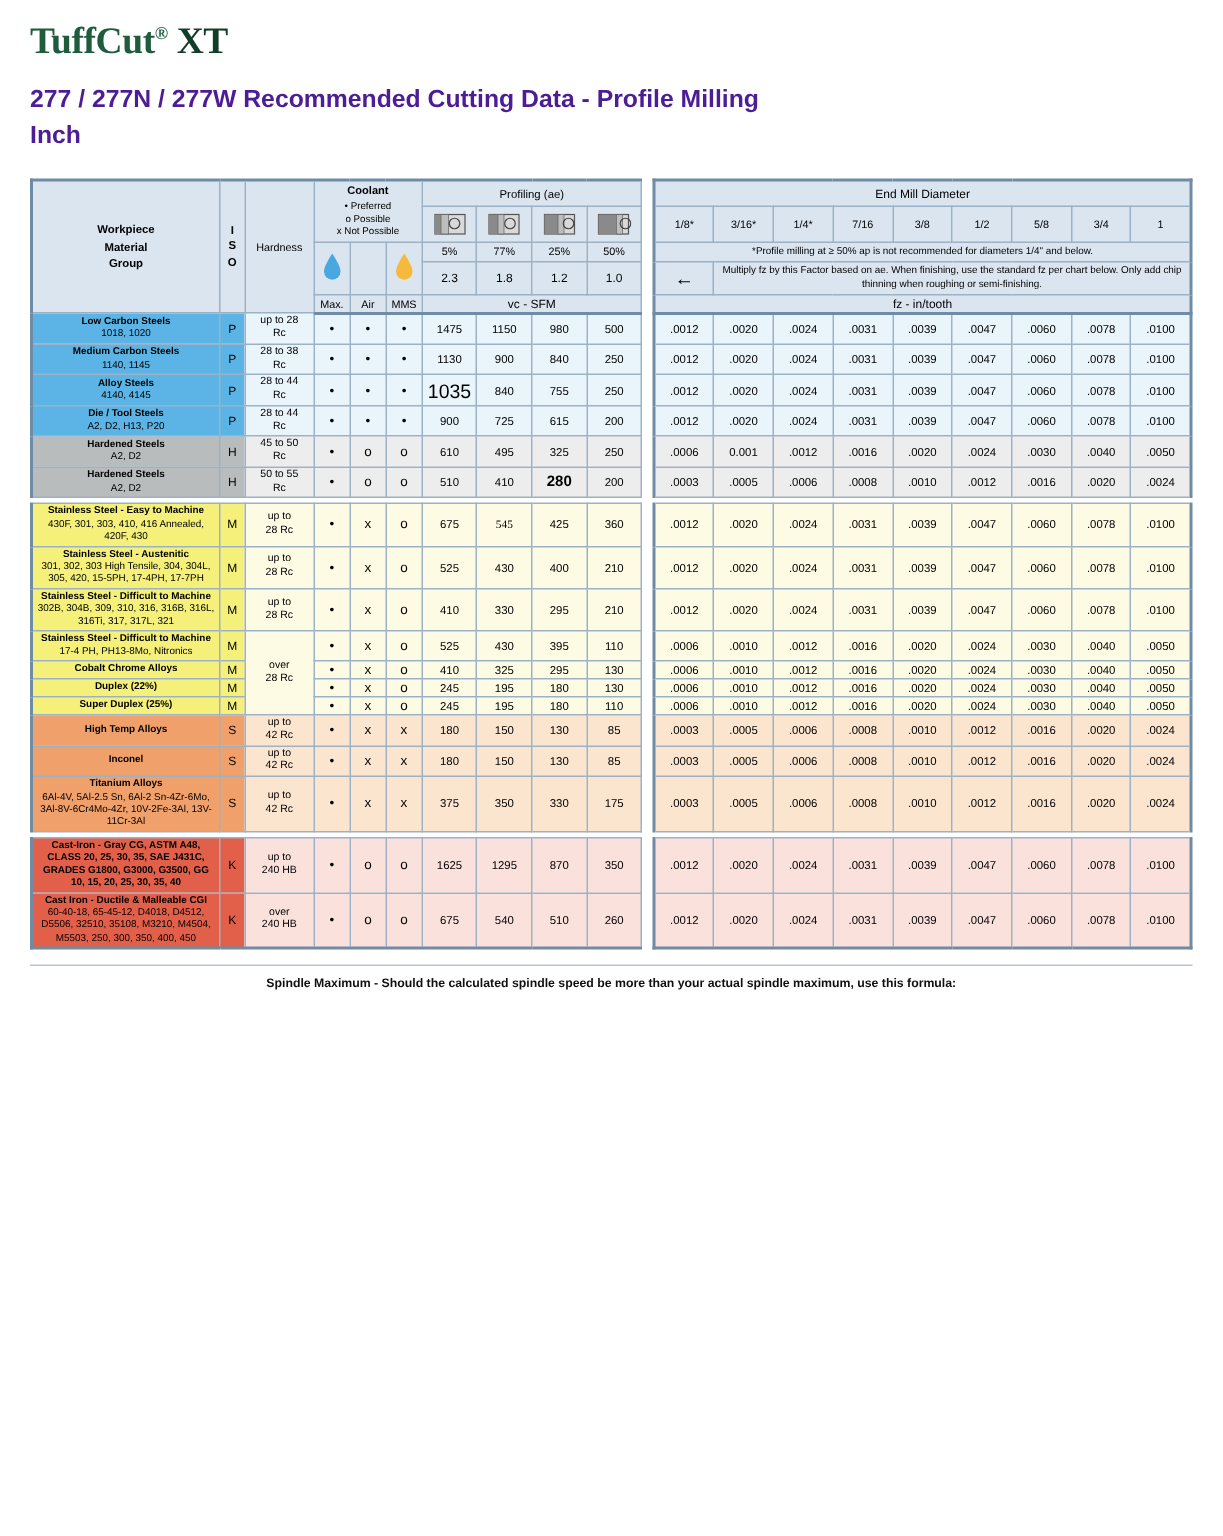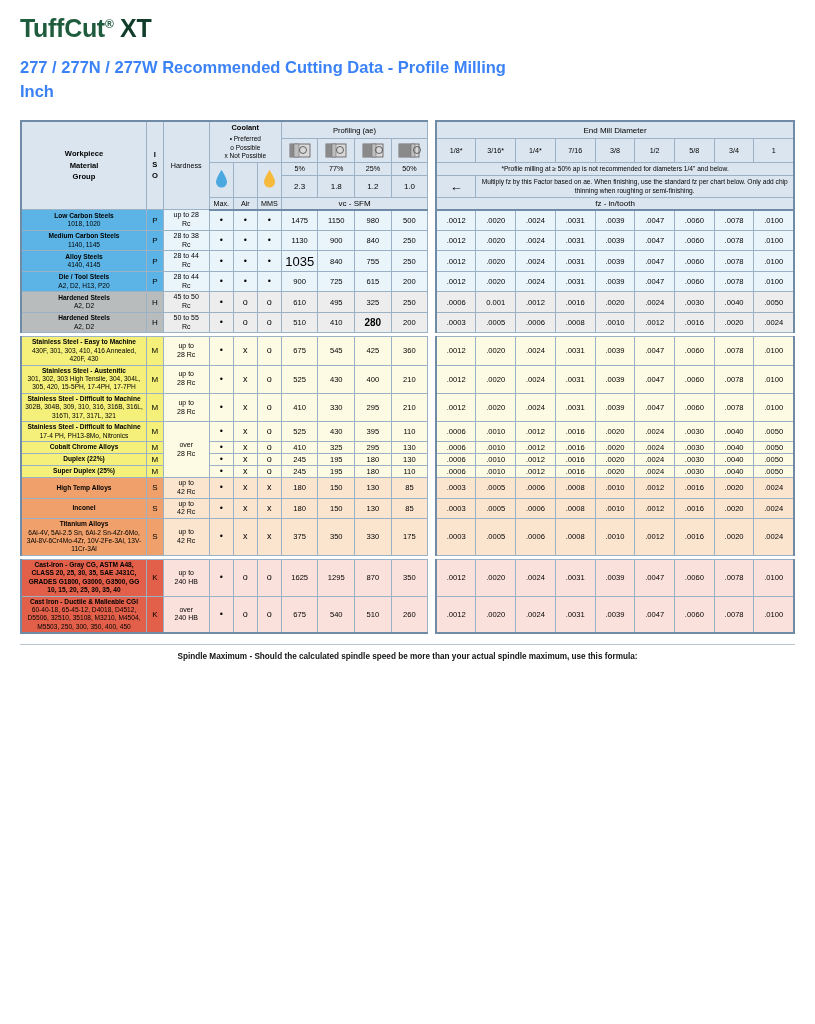--- a/index.html
+++ b/index.html
@@ -4,27 +4,27 @@
 <style>
   * { box-sizing: border-box; }
   html, body {
     margin: 0; padding: 0;
     width: 815px;
     background: #ffffff;
     font-family: "Liberation Sans", sans-serif;
   }
   .page { width: 815px; padding: 14px 20px 8px 20px; }
 
-  .brand { font-size: 25px; font-weight: bold; color: #1f5c3d; letter-spacing: -0.3px; }
+  .brand { font-size: 25px; font-weight: bold; color: #1f5c3d; letter-spacing: -0.3px; font-family: Liberation Serif, serif; }
   .brand .sup { font-size: 12px; vertical-align: super; }
   .brand .xt { color: #123d2a; }
 
   .subtitle {
     margin-top: 13px;
-    font-size: 16.5px; font-weight: bold; color: #3b82f6;
+    font-size: 16.5px; font-weight: bold; color: #4c1d95;
     line-height: 1.45;
   }
 
   table.main {
     margin-top: 16px;
     border-collapse: collapse;
     width: 775px;
     table-layout: fixed;
     font-size: 7.2px;
   }
@@ -358,21 +358,21 @@
           <td colspan="20"></td>
         </tr>
         <tr>
           <td class="matname thick-l c-yellow"><b>Stainless Steel - Easy to Machine</b><br>430F, 301, 303, 410, 416 Annealed, 420F, 430</td>
           <td class="iso c-yellow">M</td>
           <td class="hard c-lyellow">up to<br>28 Rc</td>
           <td class="dot c-lyellow">•</td>
           <td class="dot c-lyellow">x</td>
           <td class="dot c-lyellow">o</td>
           <td class="c-lyellow" style="font-size:7.6px;">675</td>
-          <td class="c-lyellow" style="font-size:7.6px;">545</td>
+          <td class="c-lyellow" style="font-size:7.6px;font-family:Liberation Serif, serif;">545</td>
           <td class="c-lyellow" style="font-size:7.6px;">425</td>
           <td class="c-lyellow" style="font-size:7.6px;">360</td>
           <td style="border:none;background:#fff;"></td>
           <td class="thick-l c-lyellow" style="font-size:7.6px;">.0012</td>
           <td class="c-lyellow" style="font-size:7.6px;">.0020</td>
           <td class="c-lyellow" style="font-size:7.6px;">.0024</td>
           <td class="c-lyellow" style="font-size:7.6px;">.0031</td>
           <td class="c-lyellow" style="font-size:7.6px;">.0039</td>
           <td class="c-lyellow" style="font-size:7.6px;">.0047</td>
           <td class="c-lyellow" style="font-size:7.6px;">.0060</td>

